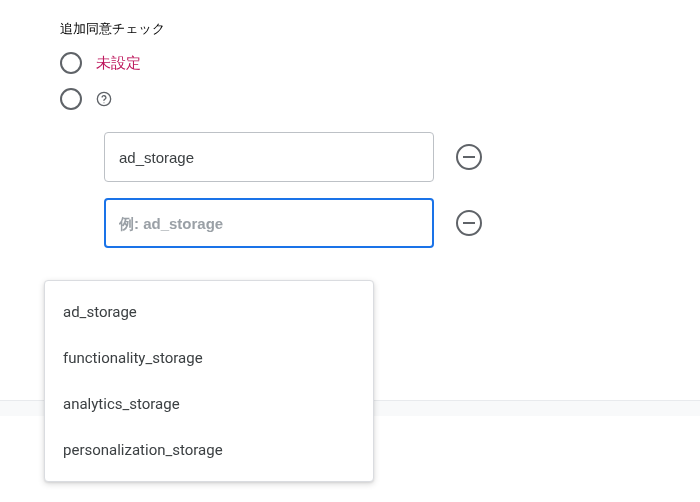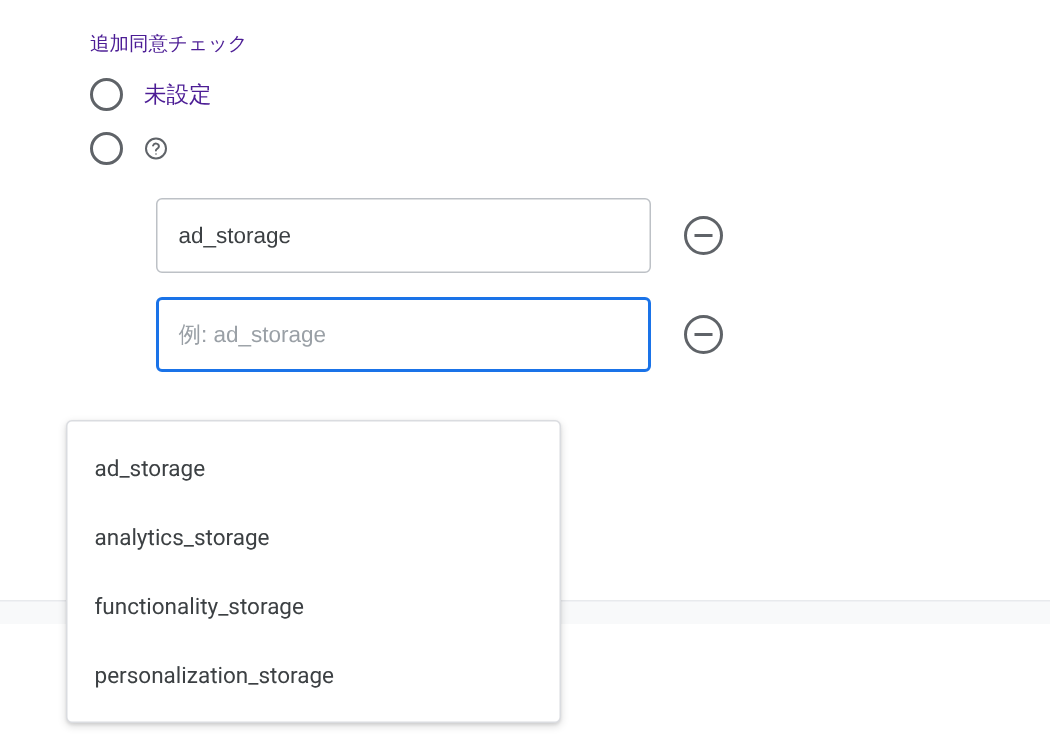--- a/index.html
+++ b/index.html
@@ -12,21 +12,21 @@
       background: #fff;
       width: 700px;
       height: 502px;
       position: relative;
       overflow: hidden;
     }
     .container {
       padding: 20px 40px 20px 60px;
     }
     .section-label {
-      color: #4c1d95;
+      color: #000000;
       font-size: 13px;
       margin-bottom: 14px;
     }
     .radio-group {
       display: flex;
       flex-direction: column;
       gap: 14px;
     }
     .radio-row {
       display: flex;
@@ -47,21 +47,21 @@
     .radio-circle.selected {
       border-color: #1a73e8;
     }
     .radio-dot {
       width: 12px;
       height: 12px;
       border-radius: 50%;
       background: #1a73e8;
     }
     .radio-label {
-      color: #4c1d95;
+      color: #be185d;
       font-size: 15px;
     }
     .help-icon {
       width: 16px;
       height: 16px;
       flex-shrink: 0;
       display: inline-flex;
       align-items: center;
       justify-content: center;
     }
@@ -86,20 +86,21 @@
       border-radius: 4px;
       font-size: 15px;
       padding: 0 14px;
       color: #3c4043;
       outline: none;
       background: #fff;
     }
     .text-input.focused {
       border: 2px solid #1a73e8;
       padding: 0 13px;
+      font-weight: bold;
     }
     .text-input::placeholder {
       color: #9aa0a6;
     }
     .remove-btn {
       width: 26px;
       height: 26px;
       border: 2px solid #5f6368;
       border-radius: 50%;
       display: flex;
@@ -187,17 +188,17 @@
     </div>
 
   </div>
 
 </div>
 
 <div class="footer-line"></div>
 
 <div class="dropdown">
   <div class="dropdown-item">ad_storage</div>
+  <div class="dropdown-item">functionality_storage</div>
   <div class="dropdown-item">analytics_storage</div>
-  <div class="dropdown-item">functionality_storage</div>
   <div class="dropdown-item">personalization_storage</div>
 
 </div>
 
 </body></html>

